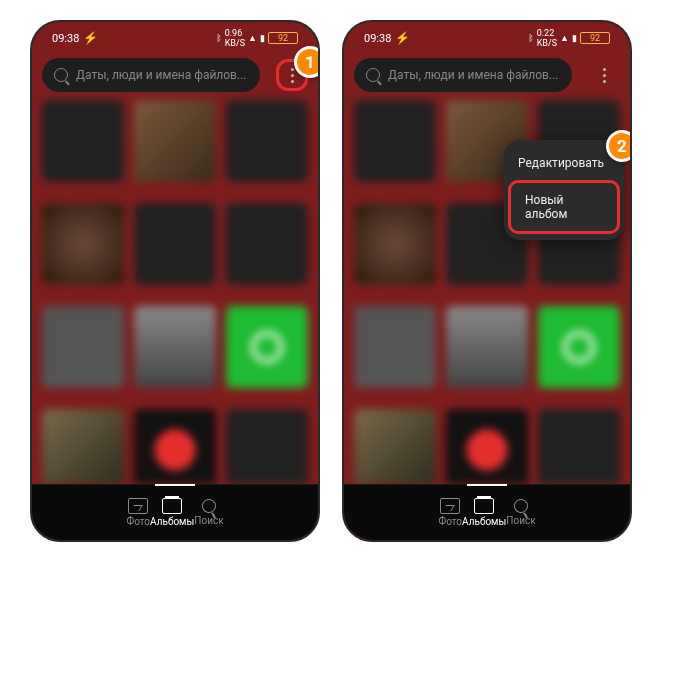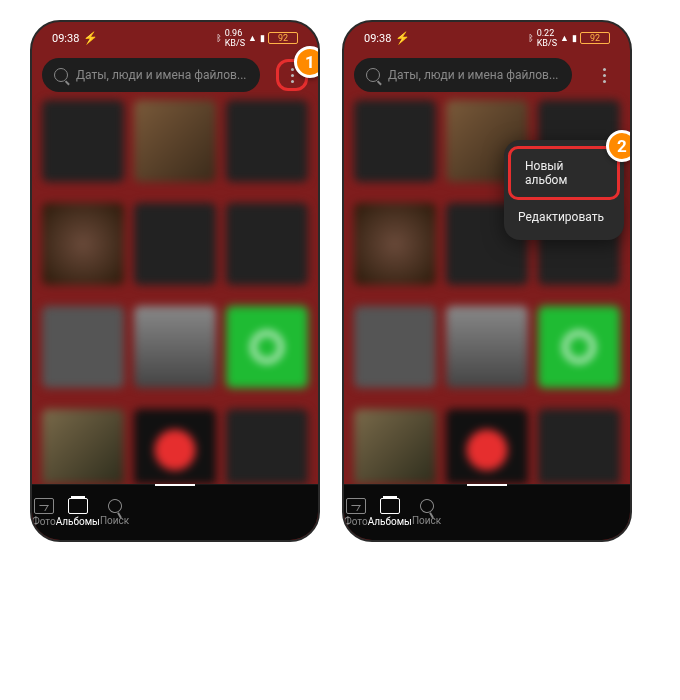--- a/index.html
+++ b/index.html
@@ -24,21 +24,21 @@
 .thumb.t1 { background: linear-gradient(135deg,#7a5a3a,#3a2a1a); }
 .thumb.t3 { background: radial-gradient(circle,#6a4a3a,#2a1a0a); }
 .thumb.t4 { background: #555; }
 .thumb.t5 { background: linear-gradient(#888,#444); }
 .thumb.t6 { background: #1fbb33; position: relative; }
 .thumb.t6::after { content:''; position:absolute; inset:30%; border:4px solid #fff; border-radius:50%; }
 .thumb.t7 { background: linear-gradient(135deg,#7a6a4a,#2a2a1a); }
 .thumb.t8 { background: radial-gradient(circle at 50% 50%, #e62e2e 35%, #111 36%); }
 .thumb.t9 { background: #222; }
 .album-label { font-size: 8px; color: #aaa; height: 8px; }
-.tabbar { position: absolute; bottom: 0; left: 0; right: 0; height: 56px; background: #0a0a0a; display: flex; justify-content: flex-start; align-items: center; border-top: 1px solid #1a1a1a; }
+.tabbar { position: absolute; bottom: 0; left: 0; right: 0; height: 56px; background: #0a0a0a; display: flex; justify-content: center; align-items: center; border-top: 1px solid #1a1a1a; }
 .tab { display: flex; flex-direction: column; align-items: center; gap: 2px; font-size: 10px; color: #888; }
 .tab.active { color: #fff; }
 .tab-ico { width: 20px; height: 16px; position: relative; }
 .ico-photo { border: 1.5px solid currentColor; border-radius: 2px; }
 .ico-photo::after { content:''; position:absolute; left:3px; bottom:2px; width:8px; height:5px; border-top:1.5px solid currentColor; border-right:1.5px solid currentColor; transform: skewX(-30deg); }
 .ico-albums { border: 1.5px solid currentColor; border-radius: 2px; }
 .ico-albums::before { content:''; position:absolute; top:-3px; left:2px; right:2px; height:1.5px; background: currentColor; }
 .ico-search { width:14px; height:14px; border:1.5px solid currentColor; border-radius:50%; transform: rotate(15deg); }
 .ico-search::after { content:''; position:absolute; width:6px; height:1.5px; background:currentColor; bottom:-2px; right:-4px; transform:rotate(45deg); }
 .active-bar { position: absolute; top: -1px; width: 40px; height: 2px; background: #fff; left: 50%; transform: translateX(-50%); display:none; }
@@ -220,22 +220,22 @@
           <div class="album-label"></div>
         </div>
       <div class="album-item">
           <div class="thumb t9"></div>
           <div class="album-label"></div>
         </div>
     </div>
   </div>
 
   <div class="dropdown">
+    <div class="dropdown-item">Редактировать</div>
     <div class="dropdown-item highlight-box" style="border-radius:10px; margin:0 4px;">Новый альбом</div>
-    <div class="dropdown-item">Редактировать</div>
   </div>
 
   <div class="tabbar">
     <div class="tab">
       <div class="tab-ico ico-photo"></div>
       <span>Фото</span>
     </div>
     <div class="tab active">
       <div class="active-bar"></div>
       <div class="tab-ico ico-albums"></div>

